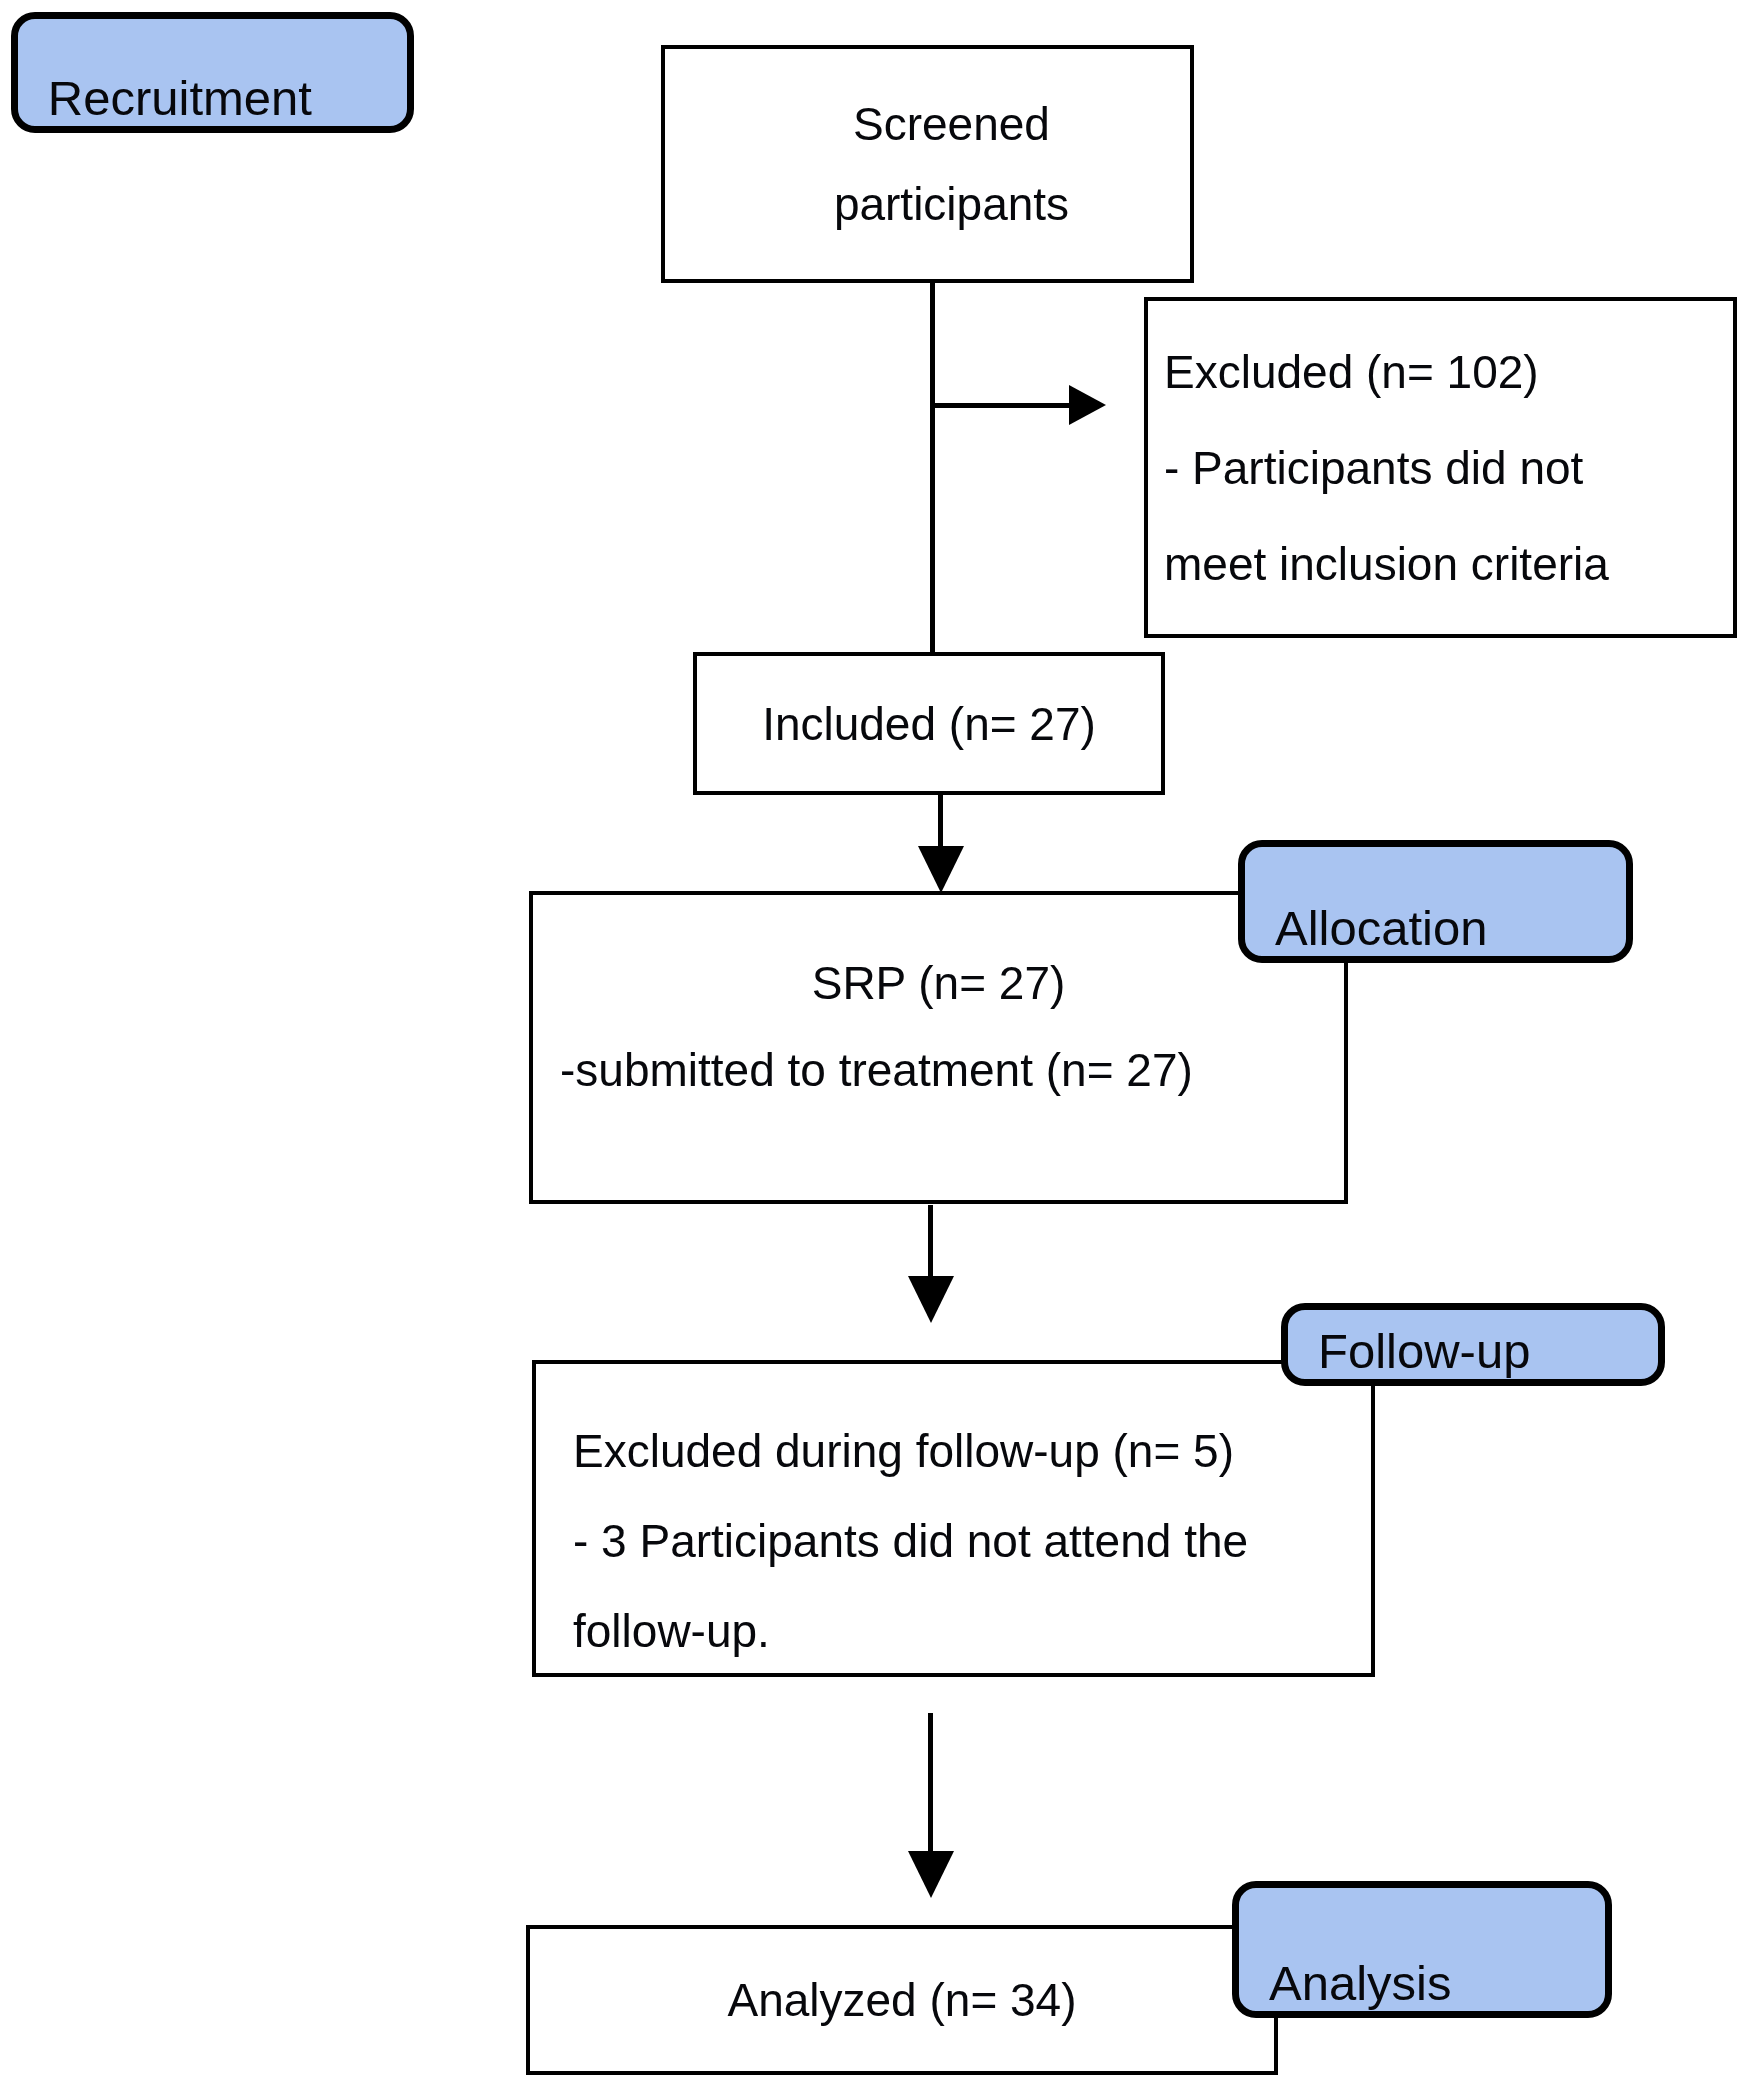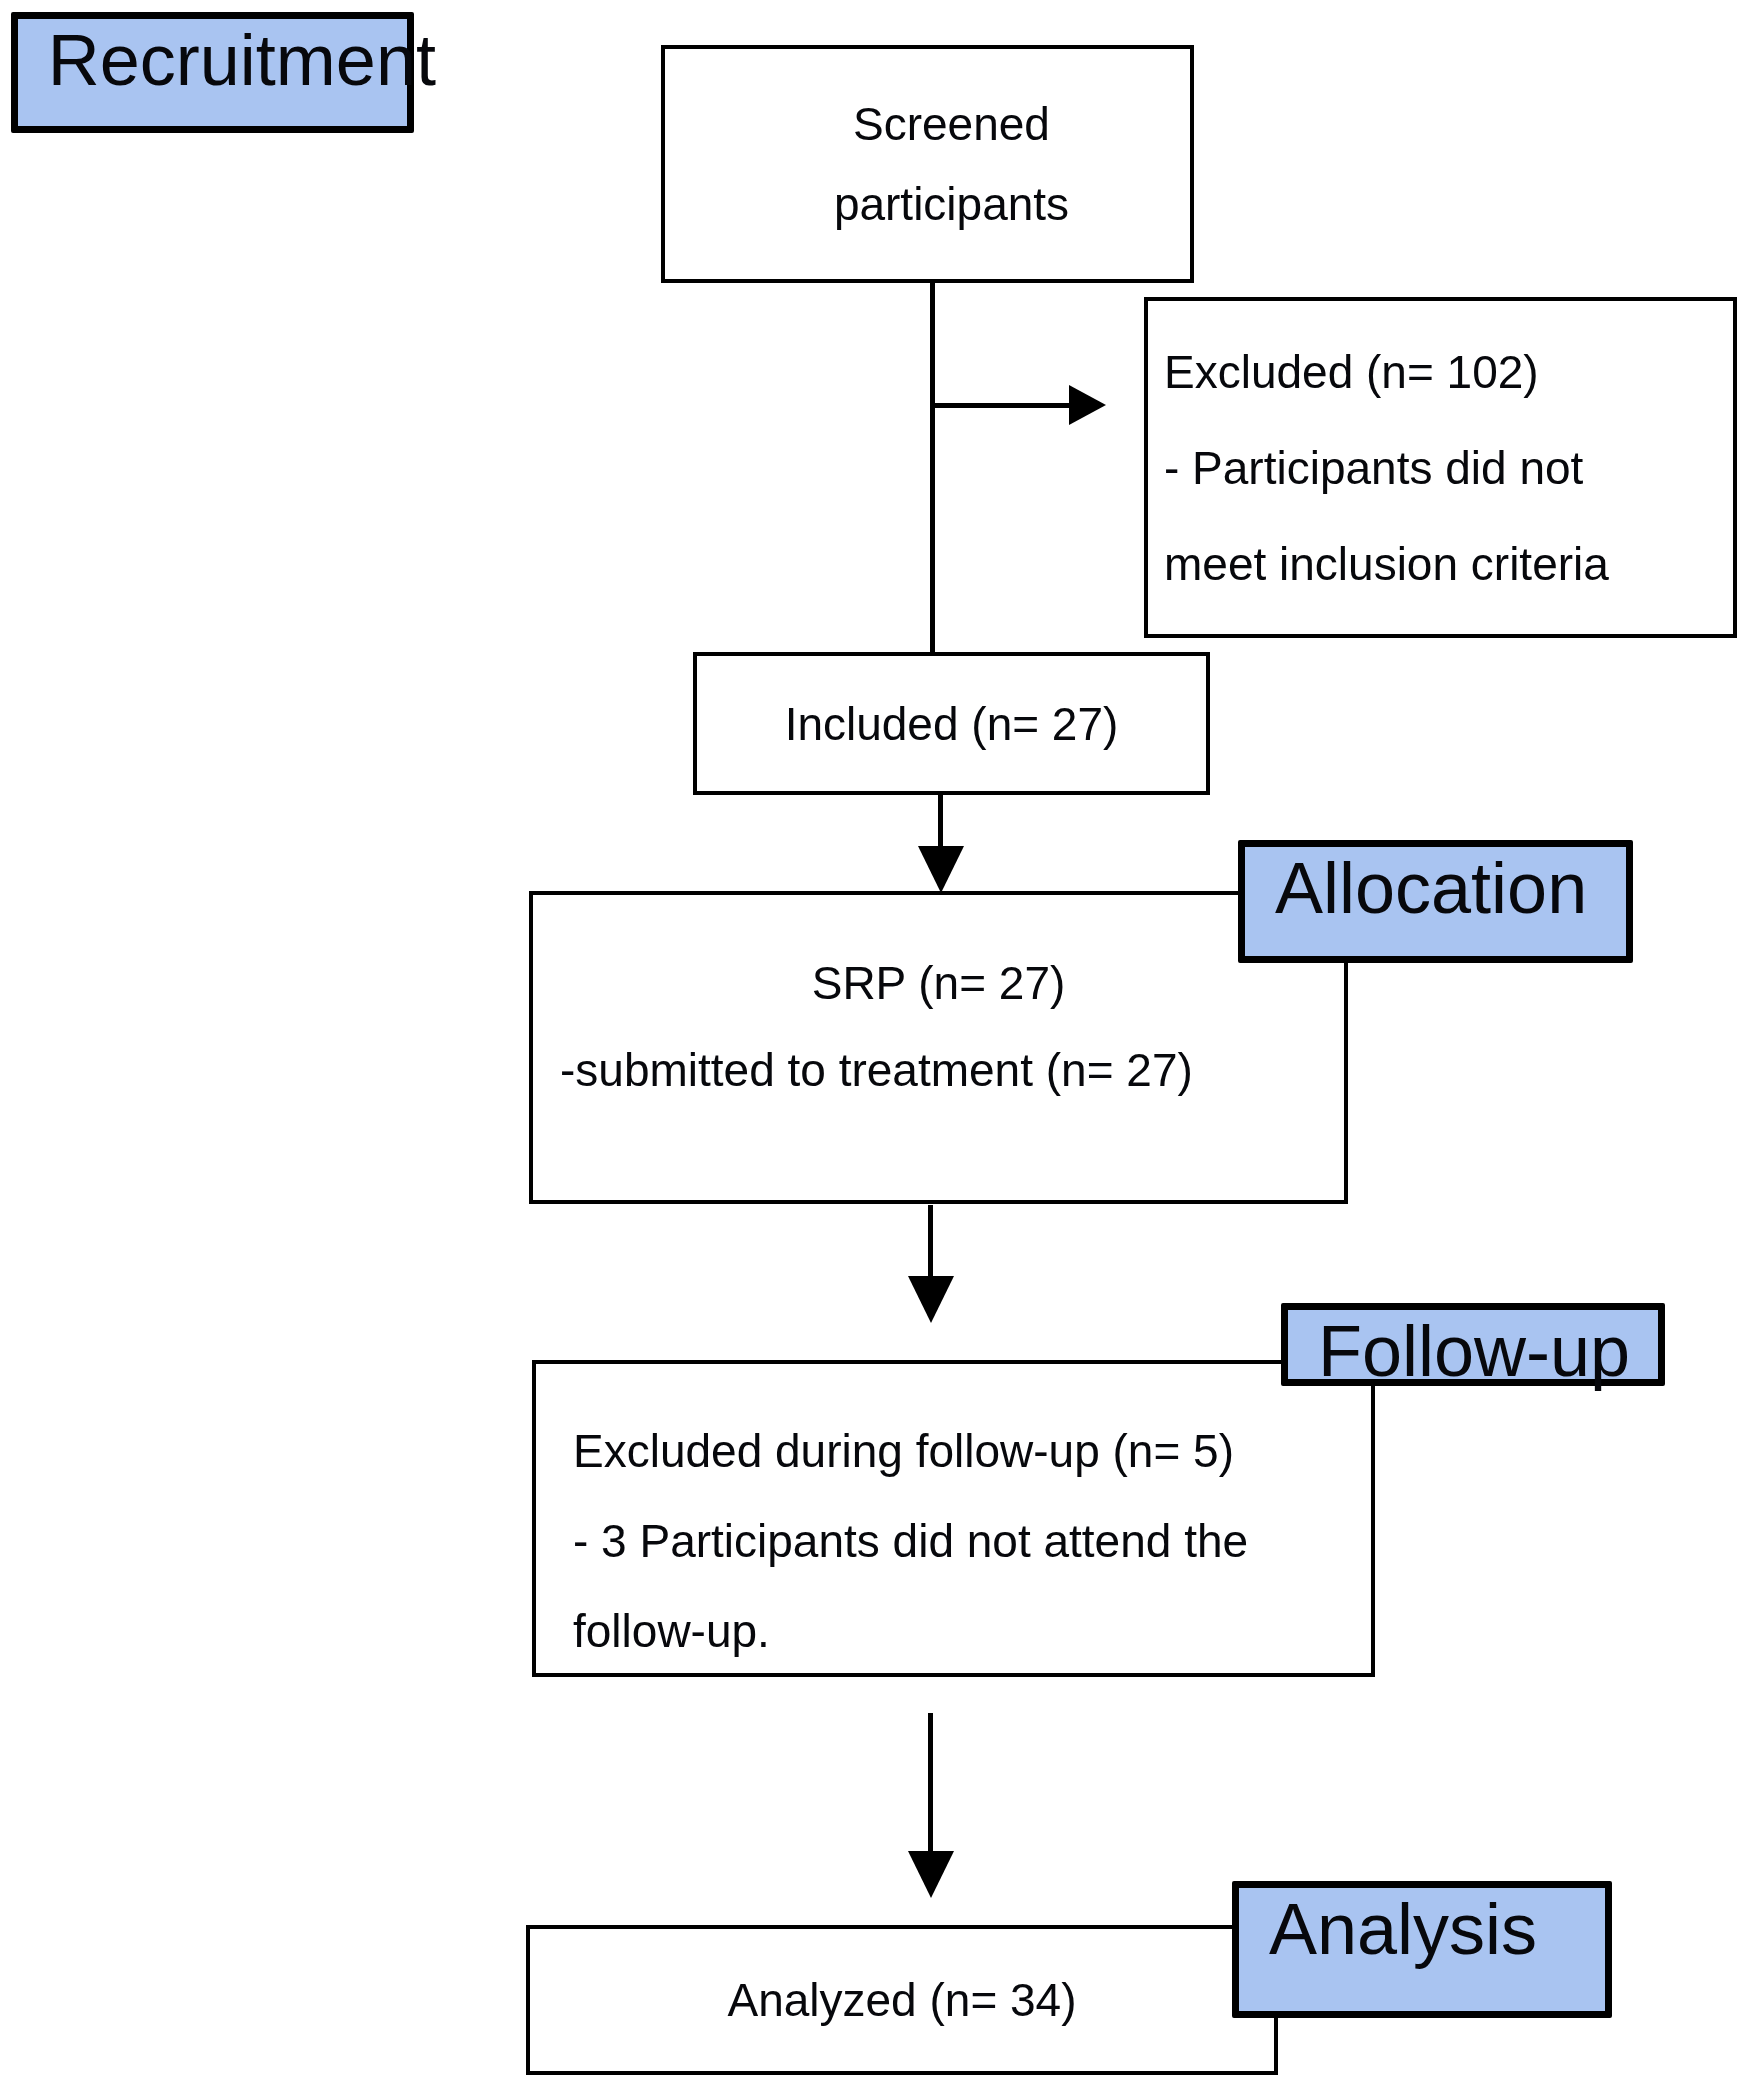--- a/index.html
+++ b/index.html
@@ -33,44 +33,44 @@
   }
   .box .line { white-space: nowrap; }
   .v-center { justify-content: center; }
 
   .screened-box   { left: 661px; top: 45px;   width: 533px;  height: 238px; padding-left: 48px; }
   .screened-box .line { line-height: 80px; text-align: center; }
 
   .excluded-box   { left: 1144px; top: 297px;  width: 593px;  height: 341px; }
   .excluded-box .line { line-height: 96px; padding-left: 16px; }
 
-  .included-box   { left: 693px; top: 652px; width: 517px;  height: 143px; }
+  .included-box   { left: 693px; top: 652px; width: 472px;  height: 143px; }
   .included-box .line { text-align: center; line-height: 66px; }
 
   .srp-box        { left: 529px;  top: 891px; width: 819px; height: 313px; padding-top: 45px; }
   .srp-box .line { line-height: 87px; }
   .srp-box .line.center { text-align: center; }
   .srp-box .line.left   { padding-left: 27px; }
 
   .followup-box   { left: 532px;  top: 1360px; width: 843px; height: 317px; padding-top: 42px; }
   .followup-box .line { line-height: 90px; padding-left: 37px; }
 
   .analyzed-box   { left: 526px;  top: 1925px; width: 752px; height: 150px; }
   .analyzed-box .line { text-align: center; line-height: 66px; }
 
   
   .stage-label {
     position: absolute;
     background: var(--label-fill);
     border: 7.8px solid var(--line);
-    border-radius: 2px;
+    border-radius: 24px;
     z-index: 3;
-    font-size: 72px;
+    font-size: 49px;
     display: flex;
-    align-items: flex-start;
+    align-items: flex-end;
     padding-left: 30px;
     white-space: nowrap;
   }
   .recruitment-label { left: 10.8px;   top: 12px;   width: 403px; height: 121px; }
   .allocation-label  { left: 1238px; top: 840px; width: 395px; height: 123px; }
   .followup-label    { left: 1281px; top: 1303px; width: 384px; height: 83px; }
   .analysis-label    { left: 1232px; top: 1881px; width: 380px; height: 137px; }
 
   
   .conn { position: absolute; background: var(--line); z-index: 1; }

